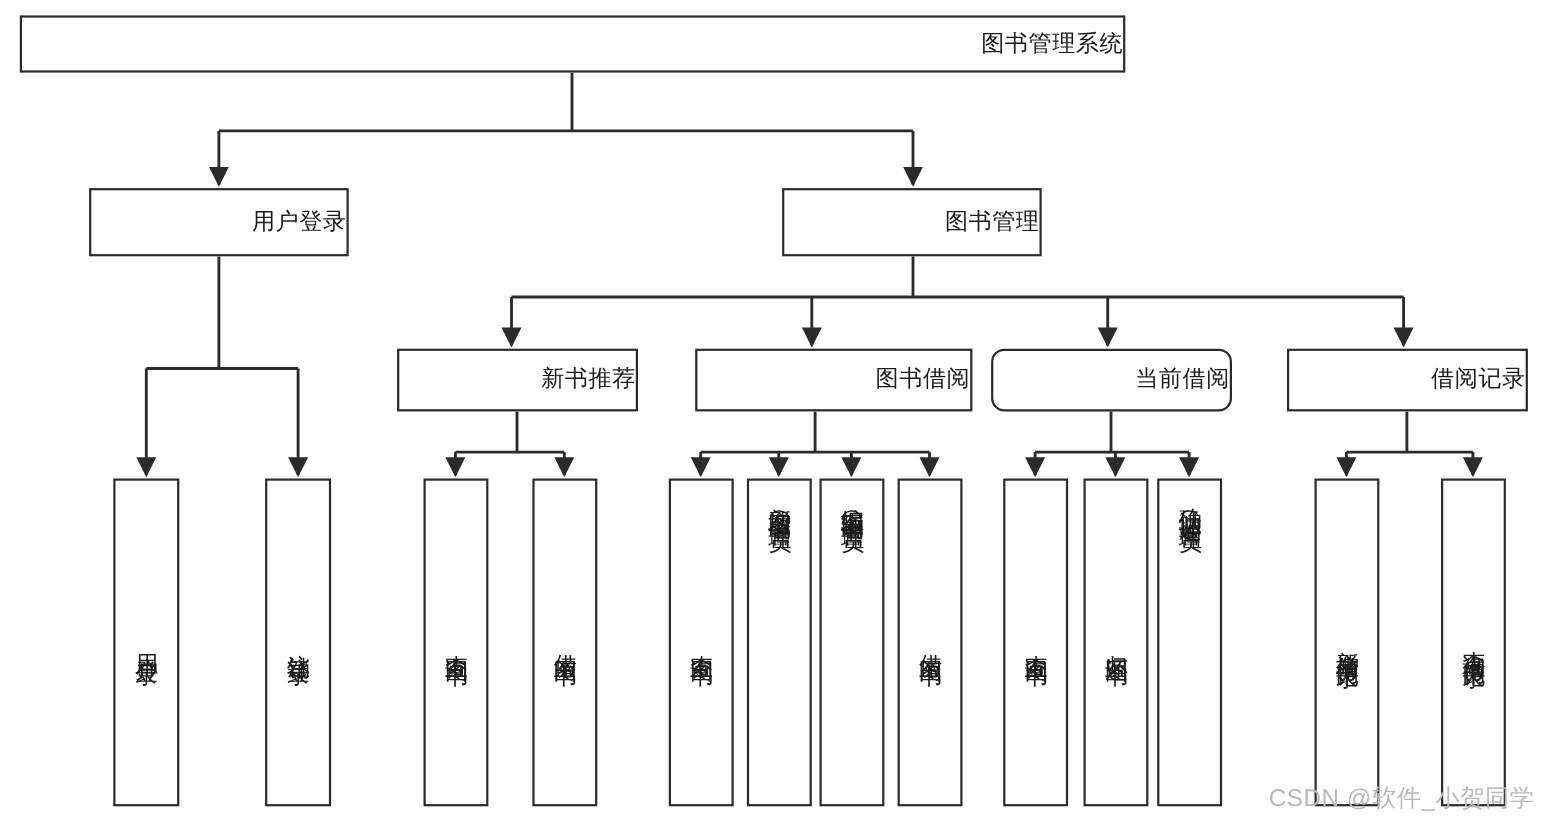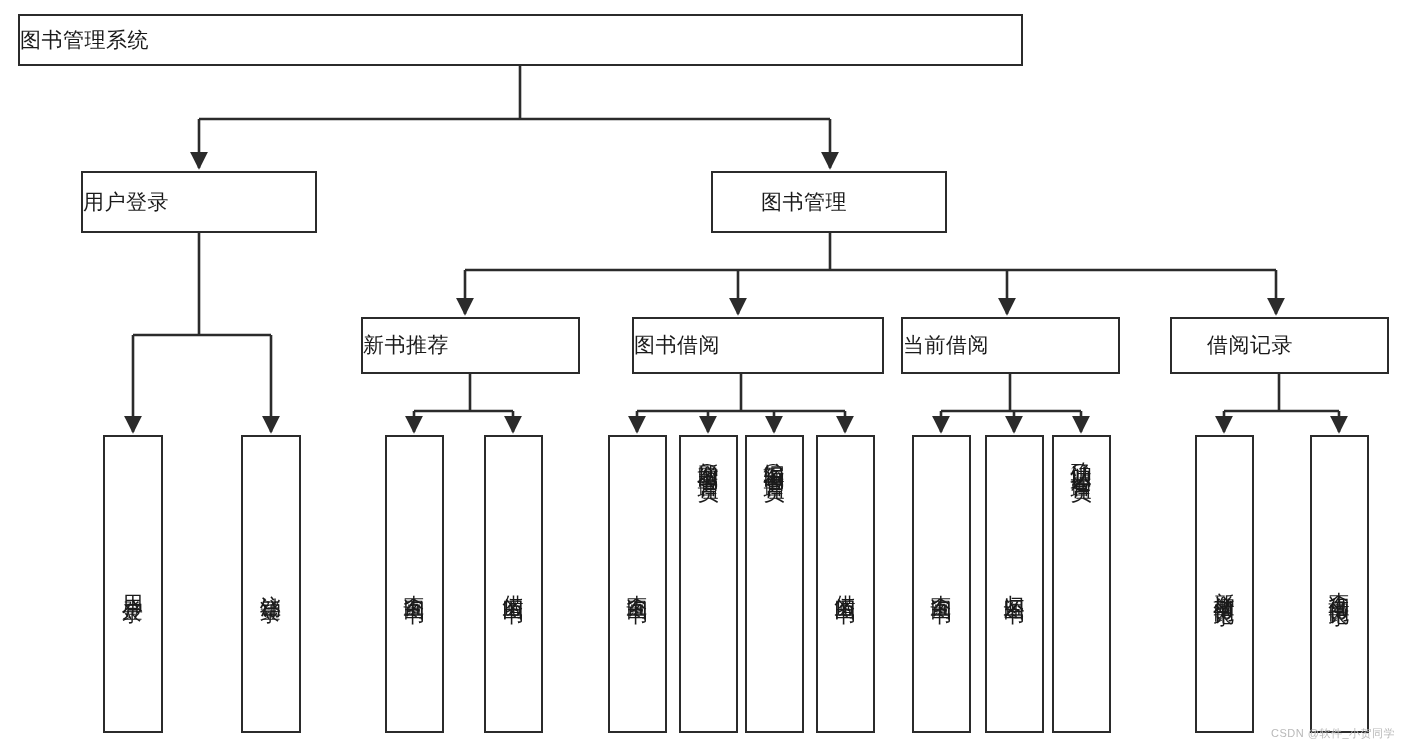--- a/index.html
+++ b/index.html
@@ -25,21 +25,21 @@
     height: 747px;
     pointer-events: none;
   }
   .node {
     position: absolute;
     box-sizing: border-box;
     background: #ffffff;
     border: 2px solid #2b2b2b;
     display: flex;
     align-items: center;
-    justify-content: flex-start;
+    justify-content: flex-end;
     color: #1a1a1a;
   }
   .node .label {
     display: block;
     text-align: center;
     line-height: 1.18;
     white-space: nowrap;
   }
   .node.horiz .label {
     writing-mode: horizontal-tb;
@@ -59,21 +59,21 @@
     line-height: 1;
   }
   .node.vert.centered {
     align-items: center;
     padding-top: 0;
   }
   #watermark {
     position: absolute;
     right: 10px;
     bottom: 6px;
-    font-size: 11px;
+    font-size: 22px;
     color: #b9b9b9;
     letter-spacing: 0.5px;
     white-space: nowrap;
     user-select: none;
     margin-top: 16px;
   }
 </style>
 </head>
 <body>
 
@@ -140,21 +140,21 @@
   <div class="node horiz" style="left:711px; top:171px; width:236px; height:62px;padding-left:48px;">
     <span class="label">图书管理</span>
   </div>
 
   <div class="node horiz" style="left:361px; top:317px; width:219px; height:57px;">
     <span class="label">新书推荐</span>
   </div>
   <div class="node horiz" style="left:632px; top:317px; width:252px; height:57px;">
     <span class="label">图书借阅</span>
   </div>
-  <div class="node horiz" style="left:901px; top:317px; width:219px; height:57px;">
+  <div class="node horiz" style="left:901px; top:317px; width:219px; height:57px;border-radius:12px;">
     <span class="label">当前借阅</span>
   </div>
   <div class="node horiz" style="left:1170px; top:317px; width:219px; height:57px;padding-left:35px;">
     <span class="label">借阅记录</span>
   </div>
 
   <div class="node vert centered" style="left:103px; top:435px; width:60px; height:298px;">
     <span class="label">用户登录</span>
   </div>
   <div class="node vert centered" style="left:241px; top:435px; width:60px; height:298px;">

